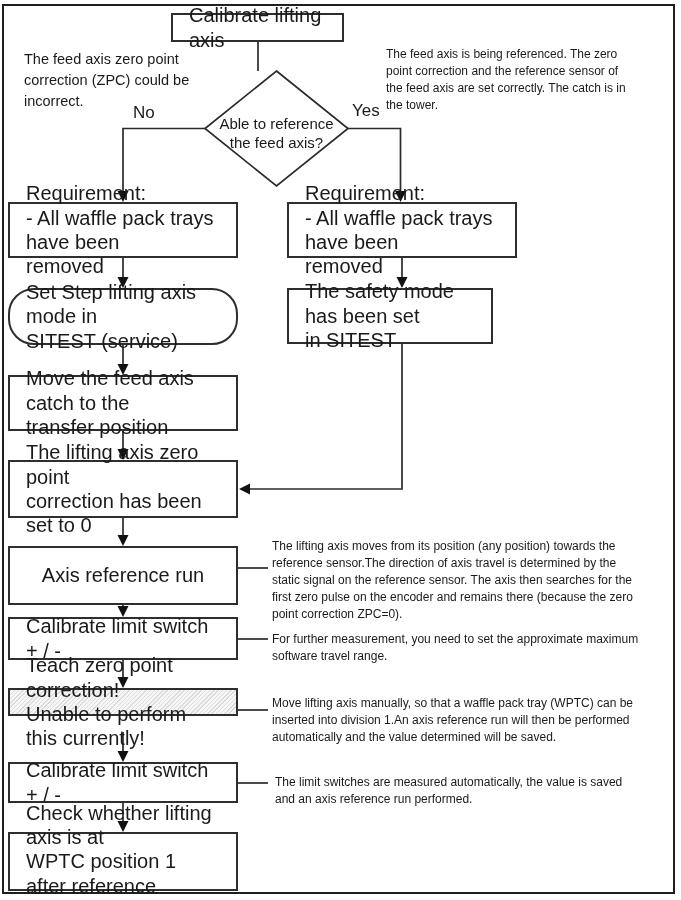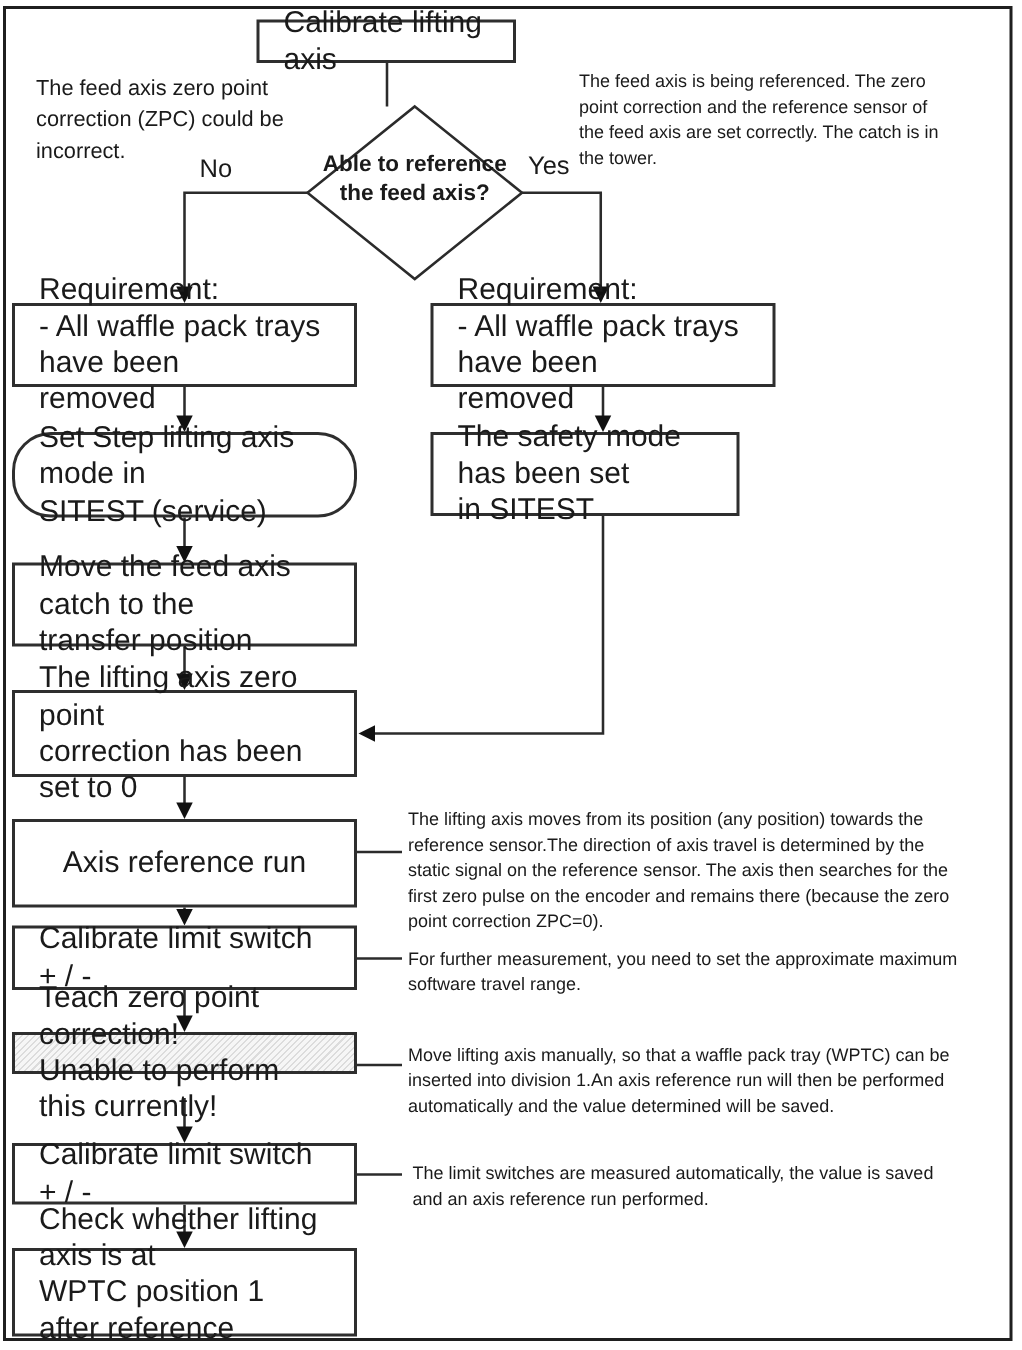--- a/index.html
+++ b/index.html
@@ -107,21 +107,21 @@
       <polygon points="396.5,277 407.5,277 402,288"></polygon>
       <polygon points="250,483.5 250,494.5 239,489"></polygon>
     </g>
     <polygon points="276.5,71 348,128.5 276.5,186 205,128.5" fill="#ffffff" stroke="#2b2b2b" stroke-width="1.7"></polygon>
   </svg>
 
   <div class="frame"></div>
 
   <div class="node" style="left:171px; top:13px; width:173px; height:29px;">Calibrate lifting axis</div>
 
-  <div class="diamond-label" style="left:213px; top:100px; width:127px;font-weight:bold;">Able to reference
+  <div class="diamond-label" style="left:213px; top:114px; width:127px;">Able to reference
 the feed axis?</div>
   <div class="branch-label" style="left:133px; top:103px;">No</div>
   <div class="branch-label" style="left:352px; top:101px;">Yes</div>
 
   <div class="annotation big" style="left:8px; top:49px; width:210px;margin-left:16px;">The feed axis zero point
 correction (ZPC) could be
 incorrect.</div>
   <div class="annotation small" style="left:386px; top:46px; width:295px;">The feed axis is being referenced. The zero
 point correction and the reference sensor of
 the feed axis are set correctly. The catch is in

